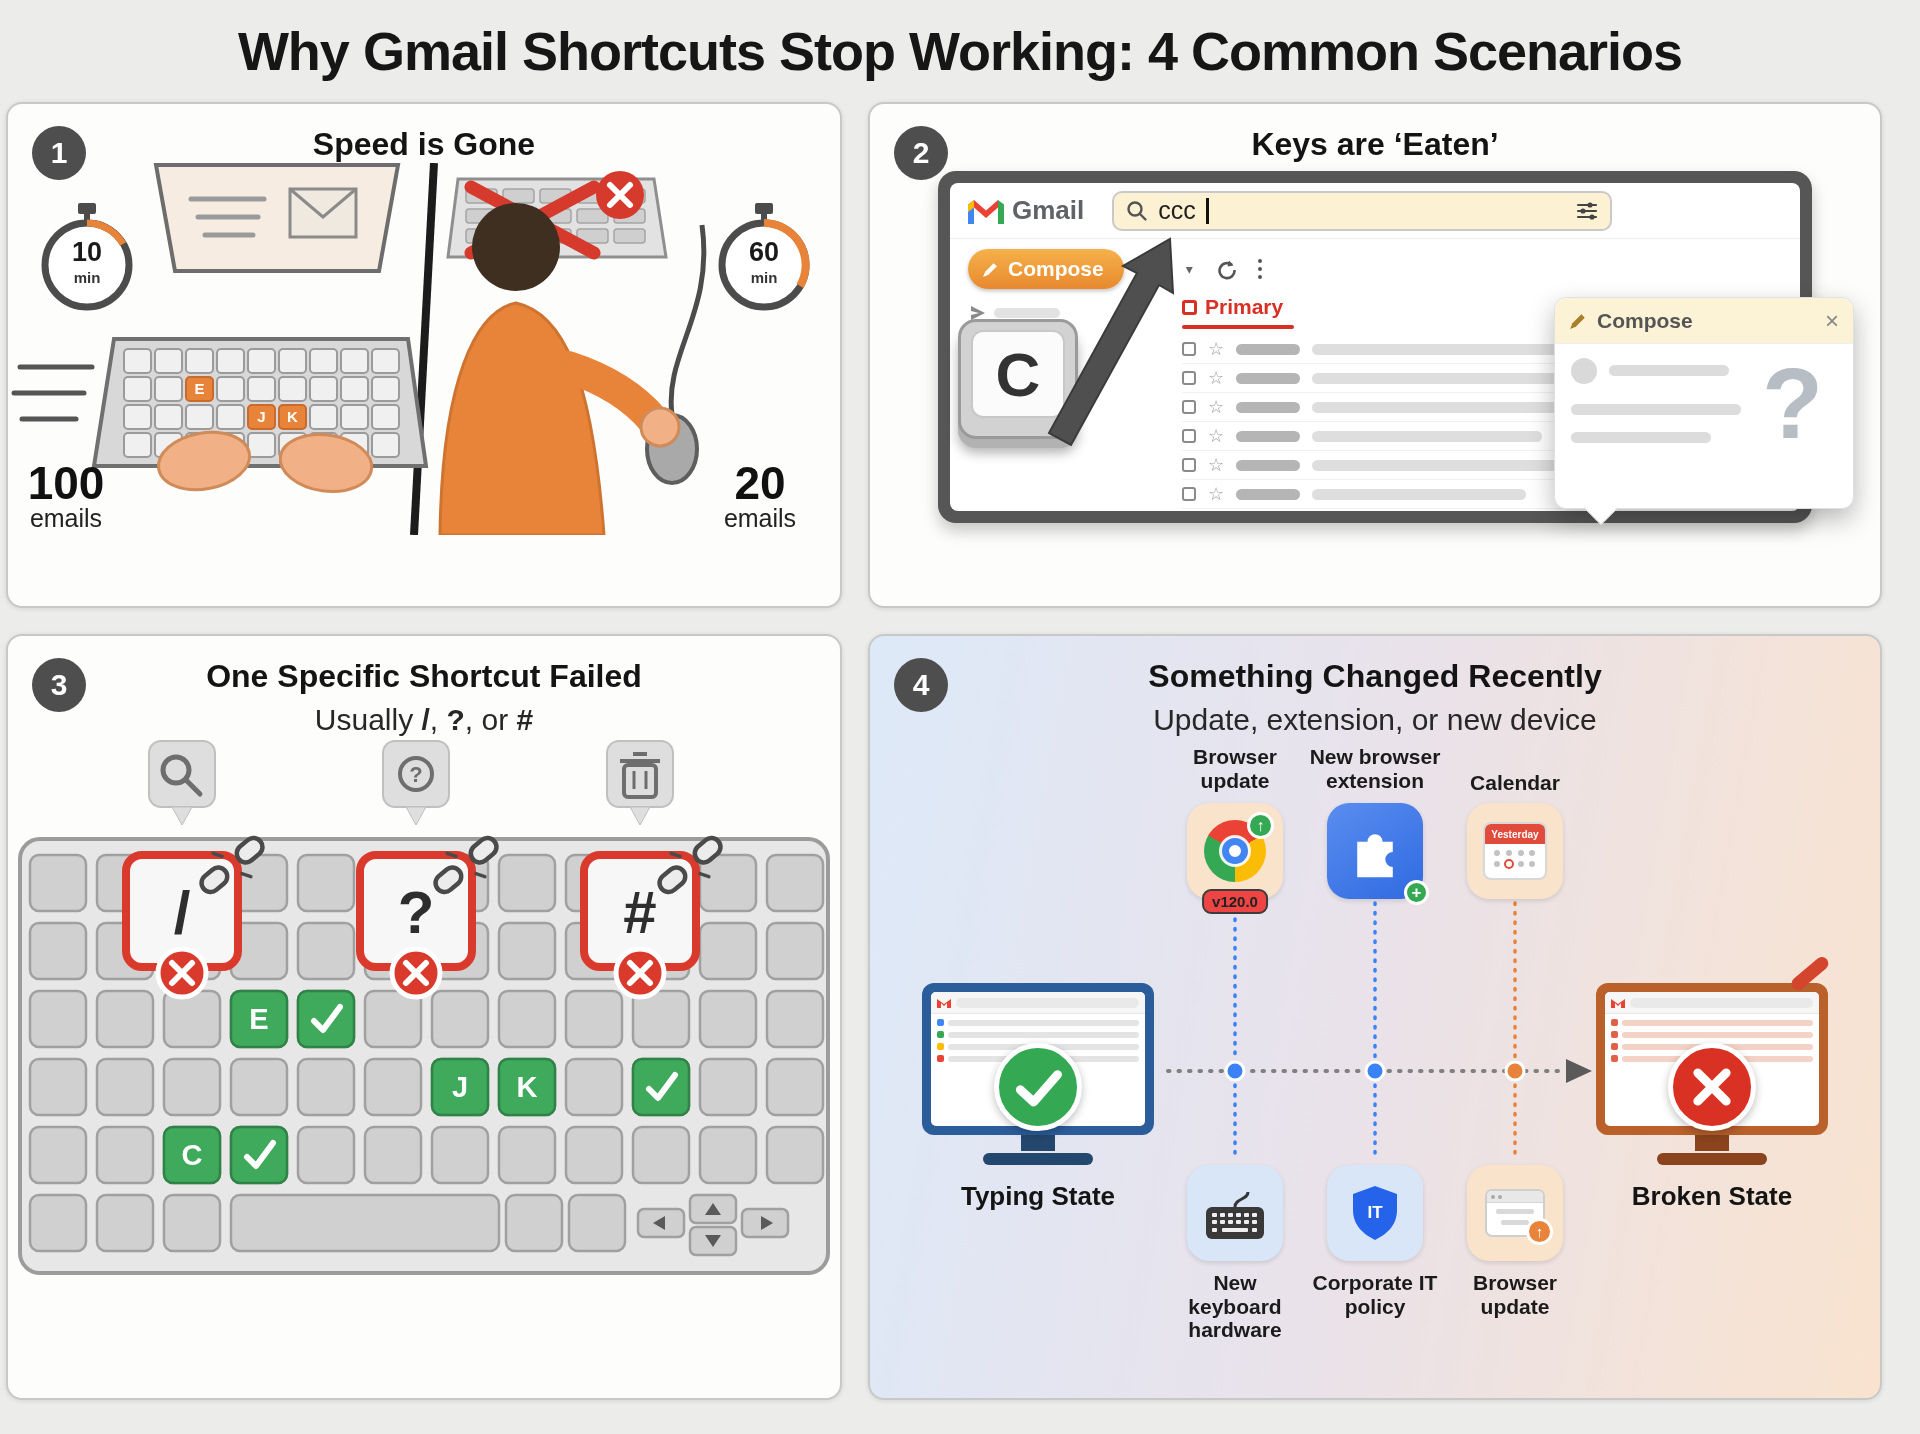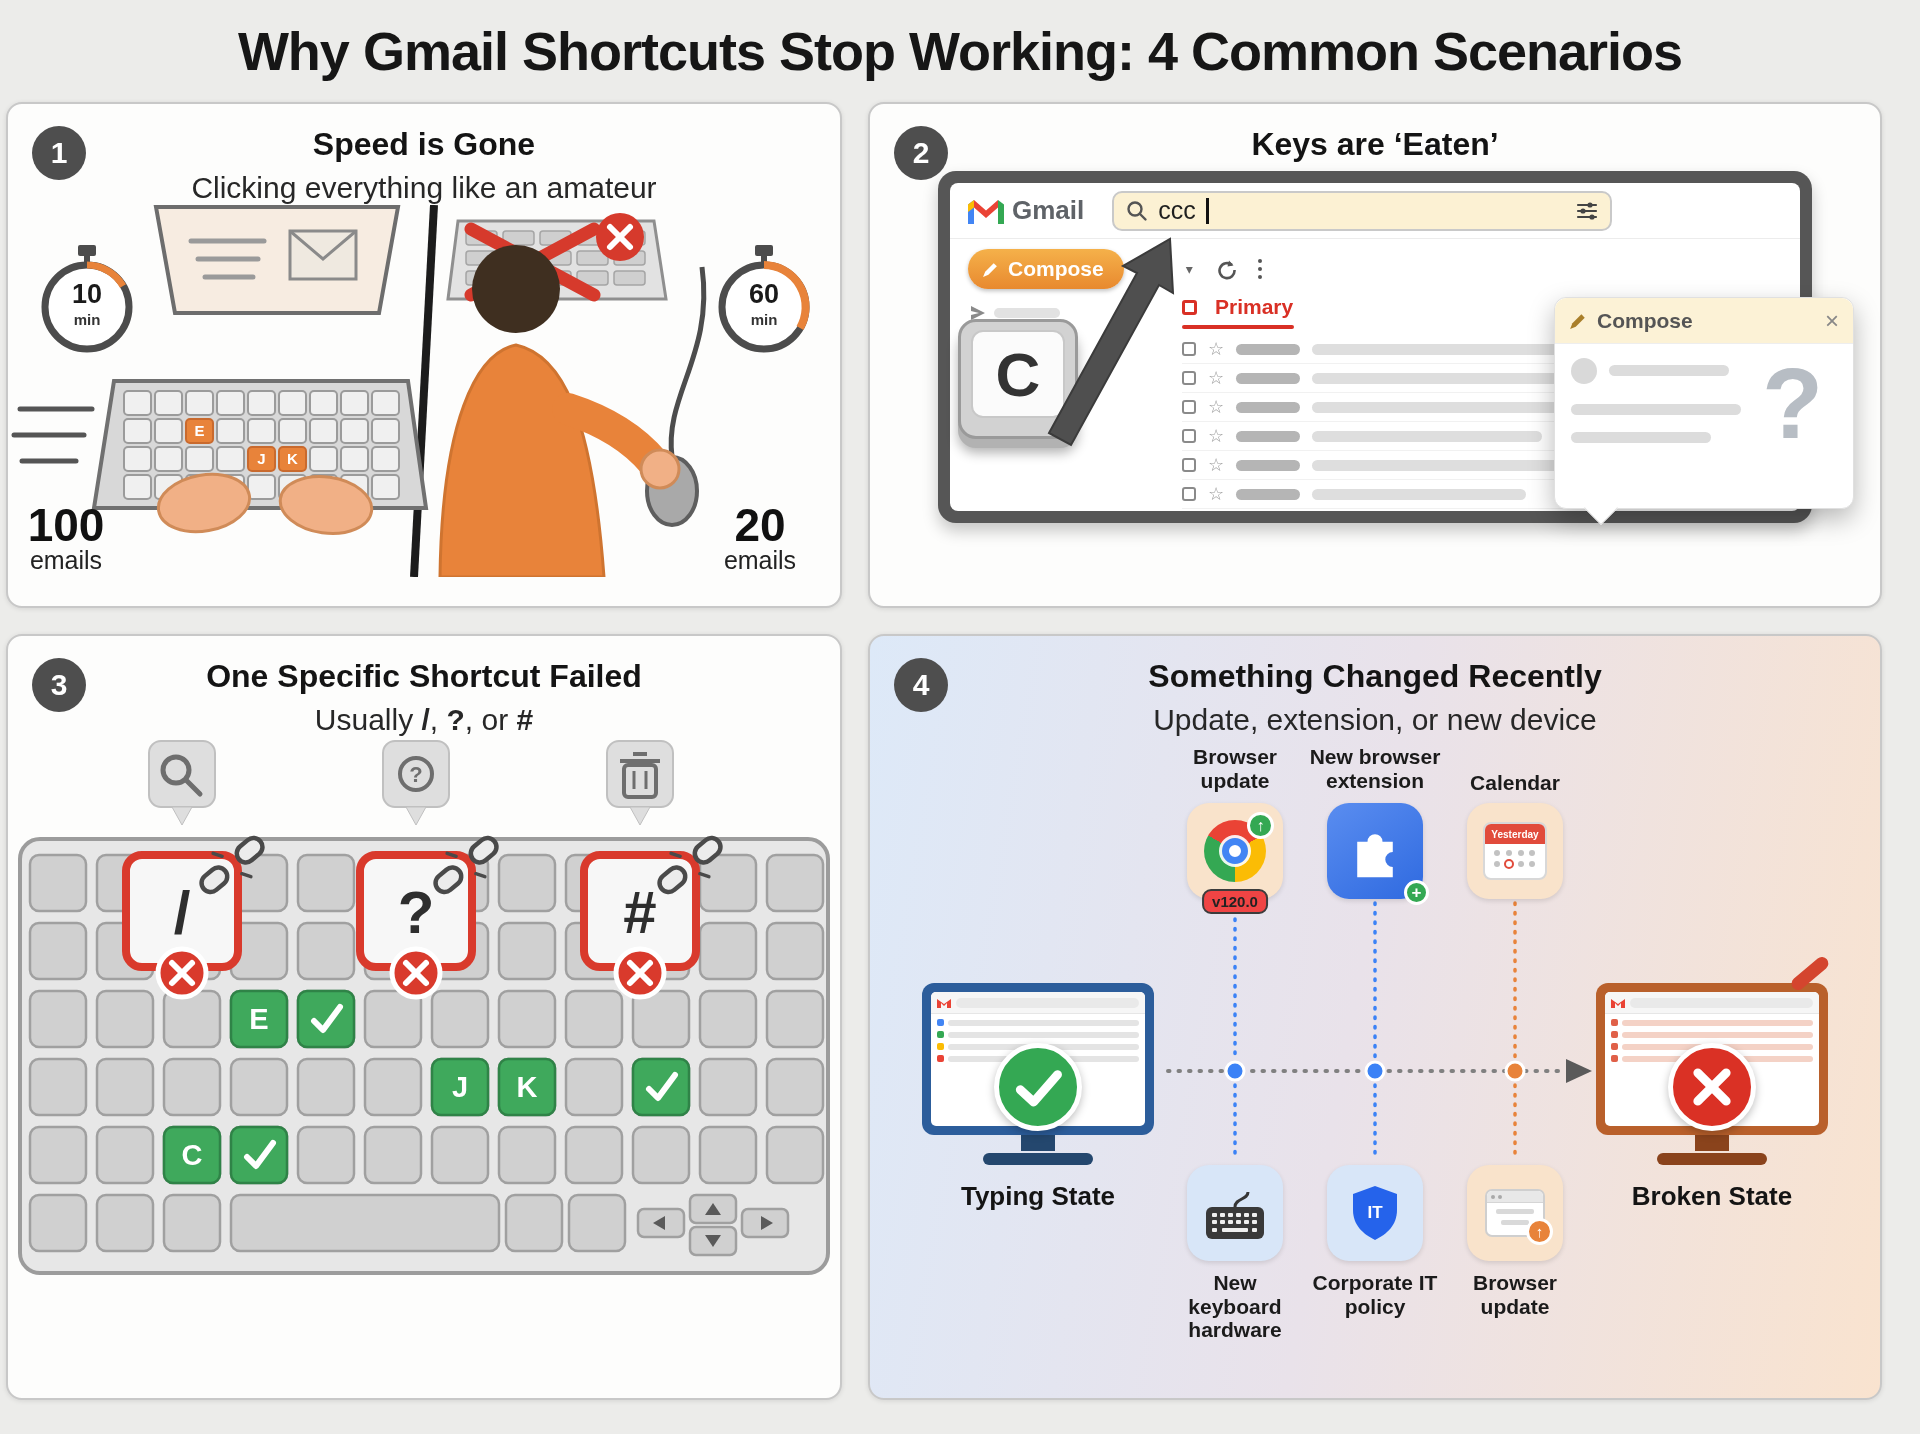--- a/index.html
+++ b/index.html
@@ -38,21 +38,21 @@
   .p2-search-text{font-size:25px;color:#1f1f1f}
   .caret{width:3px;height:26px;background:#111}
   .tune{margin-left:auto}
   .p2-toolbar{position:absolute;left:18px;top:66px;display:flex;align-items:center;gap:22px}
   .compose-pill{height:40px;padding:0 20px 0 14px;background:linear-gradient(180deg,#f5b14a,#e8892f);border-radius:22px;color:#fff;
                 font-weight:700;font-size:21px;display:flex;align-items:center;gap:9px;box-shadow:0 2px 4px rgba(0,0,0,.25)}
   .cbx{width:16px;height:16px;border:2px solid #8a8a8a;border-radius:3px}
   .caret-down{font-size:14px;color:#666;margin-left:2px}
   .vdots{display:flex;flex-direction:column;gap:4px}
   .vdots i{width:4px;height:4px;border-radius:50%;background:#555}
-  .p2-primary{position:absolute;left:232px;top:112px;display:flex;align-items:center;gap:18px}
+  .p2-primary{position:absolute;left:232px;top:112px;display:flex;align-items:center;gap:8px}
   .prim-ico{width:15px;height:15px;border:3px solid #d93025;border-radius:3px}
   .prim-text{font-size:21px;font-weight:700;color:#d93025}
   .prim-line{position:absolute;left:232px;top:142px;width:112px;height:4px;background:#d93025;border-radius:2px}
   .p2-rows{position:absolute;left:232px;right:14px;top:152px}
   .p2-row{height:29px;display:flex;align-items:center;gap:12px;border-bottom:1px solid #f1f1f1}
   .p2-row .cbx{width:14px;height:14px}
   .star{font-size:18px;color:#9c9c9c;line-height:1}
   .b1{width:64px;height:11px;background:#b5b5b5;border-radius:6px}
   .b2{height:11px;background:#dedede;border-radius:6px}
   .p2-row:nth-child(1) .b2{width:300px}.p2-row:nth-child(2) .b2{width:260px}.p2-row:nth-child(3) .b2{width:280px}
@@ -136,21 +136,20 @@
 
 <div class="page">
   <h1 class="main-title">Why Gmail Shortcuts Stop Working: 4 Common Scenarios</h1>
 
   <div class="grid">
 
     <section class="panel p1">
       <div class="badge">1</div>
       <div class="p-head">
         <div class="p-title">Speed is Gone</div>
-        <div class="p-sub">Clicking everything like an amateur</div>
       </div>
       <svg width="832" height="372" viewBox="0 0 832 372">
         <defs>
           <rect id="pk1" width="27" height="24" rx="4" fill="#f0f0f0" stroke="#9b9b9b" stroke-width="2"></rect>
           <rect id="pk2" width="31" height="14" rx="3" fill="#cfcfcf" stroke="#a5a5a5" stroke-width="1.5"></rect>
         </defs>
 
         <path d="M426,0 L406,372" stroke="#1c1c1c" stroke-width="8"></path>
 
         <g>

